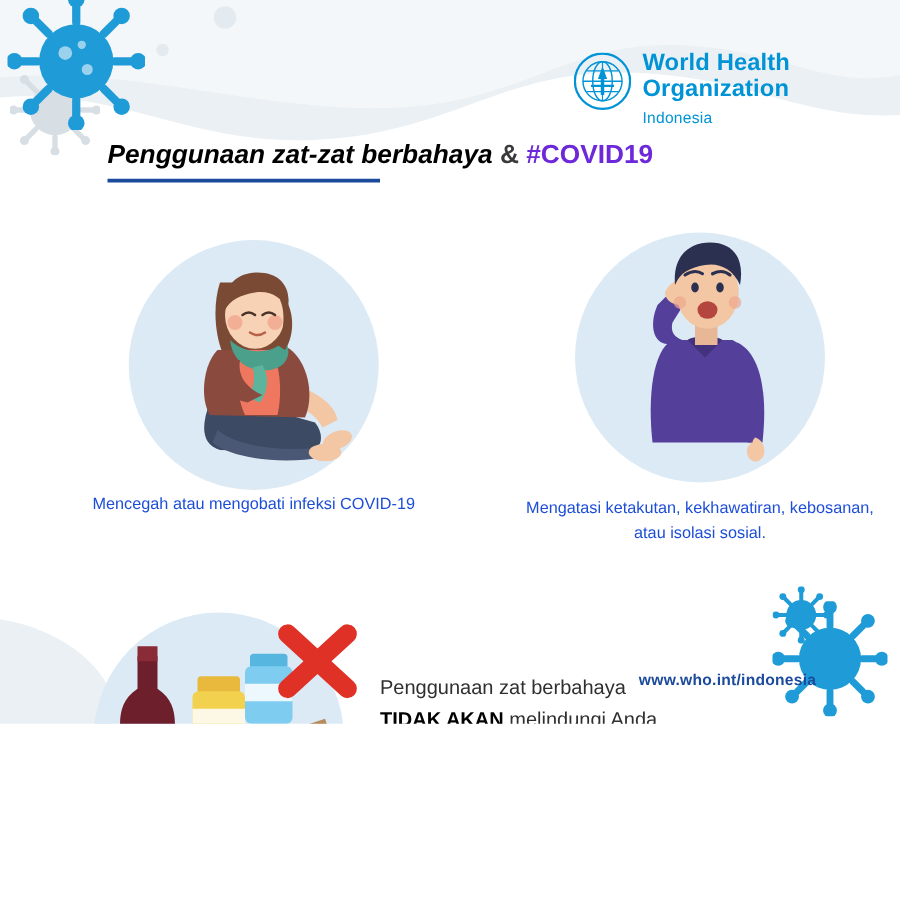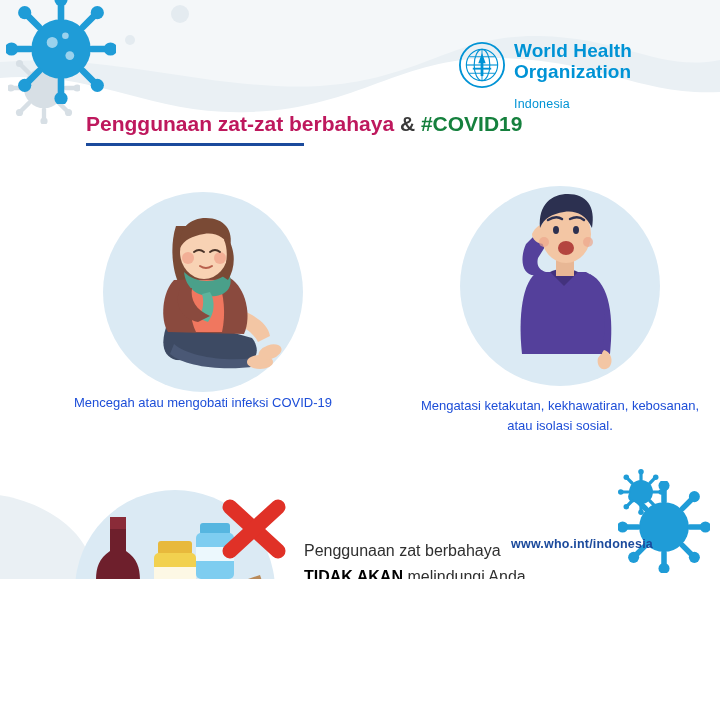--- a/index.html
+++ b/index.html
@@ -59,37 +59,37 @@
   .who-text .l1,
   .who-text .l2 {
     font-size: 19px;
     font-weight: bold;
     letter-spacing: .1px;
     display: block;
   }
   .who-text .country {
     display: block;
     font-size: 12.5px;
-    margin-top: 14px;
+    margin-top: 4px;
     color: #0093d5;
     letter-spacing: .2px;
   }
 
   
   .headline {
     position: absolute;
     top: 112px;
     left: 86px;
     font-size: 21px;
     font-weight: bold;
     white-space: nowrap;
   }
-  .headline .part1 { color: #be185d; }
+  .headline .part1 { color: #000000; font-style: italic; }
   .headline .amp   { color: #3a3a3a; font-weight: bold; }
-  .headline .hash  { color: #15803d; text-align: center; }
+  .headline .hash  { color: #6d28d9; text-align: center; }
   .headline-rule {
     position: absolute;
     top: 143px;
     left: 86px;
     width: 218px;
     height: 3px;
     background: #1b4a9c;
   }
 
   .intro {

